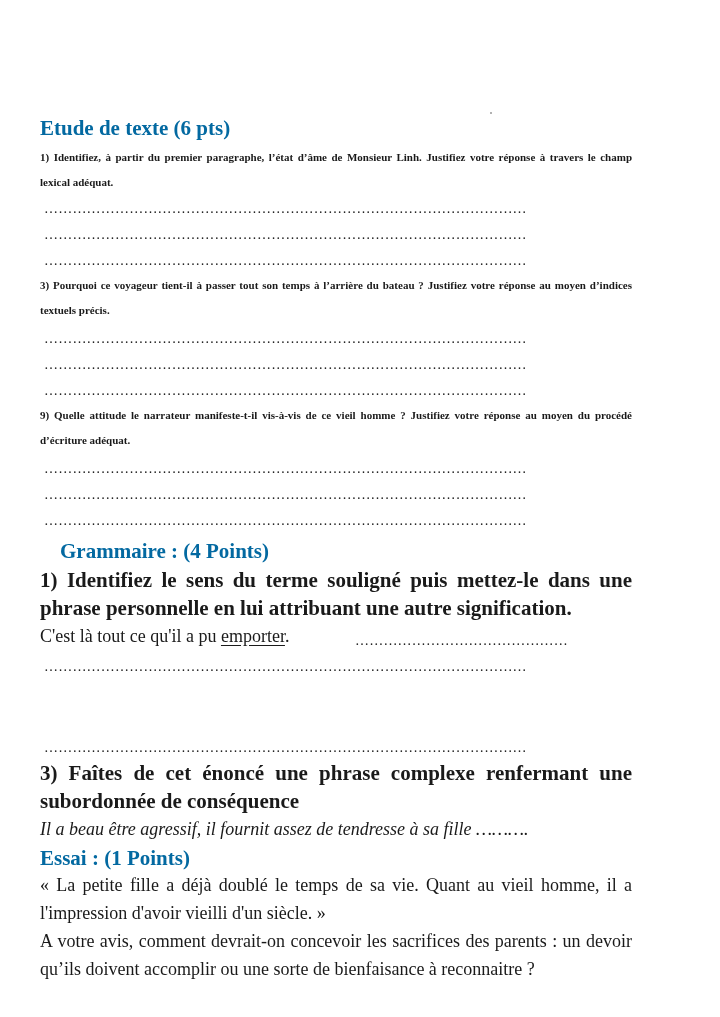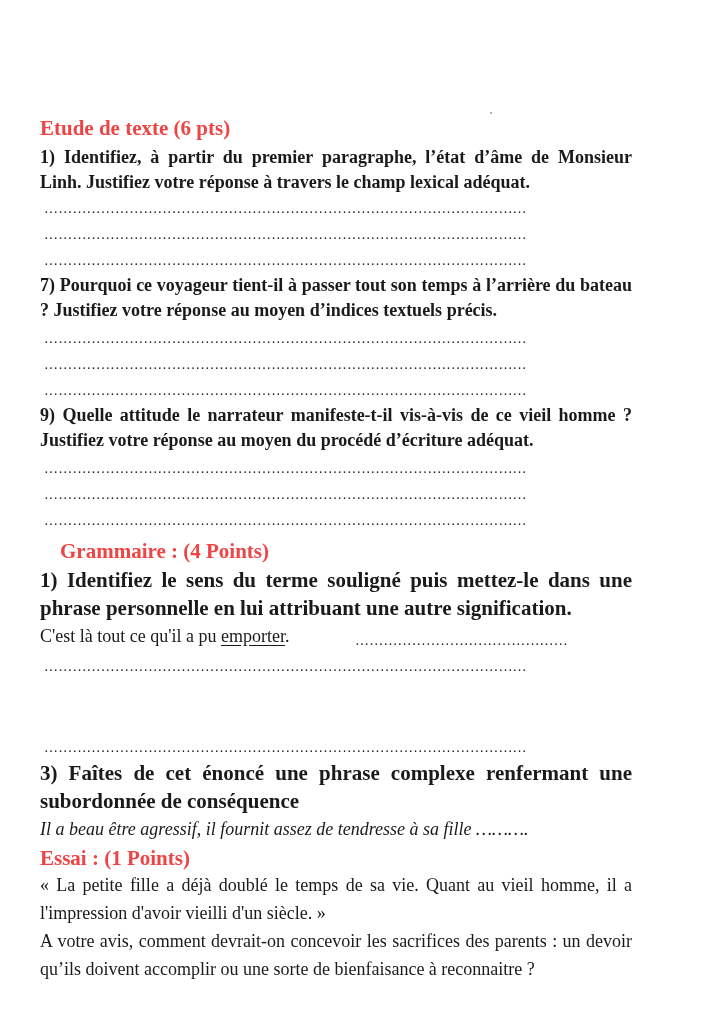--- a/index.html
+++ b/index.html
@@ -20,30 +20,30 @@
       left: 0;
       top: 0;
       width: 720px;
       height: 1017px;
     }
     .heading {
       position: absolute;
       left: 40px;
       font-weight: bold;
       font-size: 21px;
-      color: #ef4444;
+      color: #0369a1;
       line-height: 1;
       white-space: nowrap;
     }
     .q {
       position: absolute;
       left: 40px;
       width: 592px;
       font-weight: bold;
-      font-size: 18px;
+      font-size: 11px;
       line-height: 25px;
       text-align: justify;
       text-align-last: left;
     }
     .q.large {
       font-size: 21px;
       line-height: 28px;
     }
     .plain {
       position: absolute;
@@ -88,21 +88,21 @@
 
 <div class="page">
 
   <div class="heading" style="top:118px;">Etude de texte (6 pts)</div>
 
   <div class="q" style="top:145px;">1) Identifiez, à partir du premier paragraphe, l’état d’âme de Monsieur Linh. Justifiez votre réponse à travers le champ lexical adéquat.</div>
   <div class="dots" style="top:202px; width:570px;">…………………………………………………………………………………………</div>
   <div class="dots" style="top:228px; width:570px;">…………………………………………………………………………………………</div>
   <div class="dots" style="top:254px; width:570px;">…………………………………………………………………………………………</div>
 
-  <div class="q" style="top:273px;">7) Pourquoi ce voyageur tient-il à passer tout son temps à l’arrière du bateau ? Justifiez votre réponse au moyen d’indices textuels précis.</div>
+  <div class="q" style="top:273px;">3) Pourquoi ce voyageur tient-il à passer tout son temps à l’arrière du bateau ? Justifiez votre réponse au moyen d’indices textuels précis.</div>
   <div class="dots" style="top:332px; width:570px;">…………………………………………………………………………………………</div>
   <div class="dots" style="top:358px; width:570px;">…………………………………………………………………………………………</div>
   <div class="dots" style="top:384px; width:570px;">…………………………………………………………………………………………</div>
 
   <div class="q" style="top:403px;">9) Quelle attitude le narrateur manifeste-t-il vis-à-vis de ce vieil homme ? Justifiez votre réponse au moyen du procédé d’écriture adéquat.</div>
   <div class="dots" style="top:462px; width:570px;">…………………………………………………………………………………………</div>
   <div class="dots" style="top:488px; width:570px;">…………………………………………………………………………………………</div>
   <div class="dots" style="top:514px; width:576px;">…………………………………………………………………………………………</div>
 
   <div class="heading" style="top:541px;margin-left:20px;">Grammaire : (4 Points)</div>

